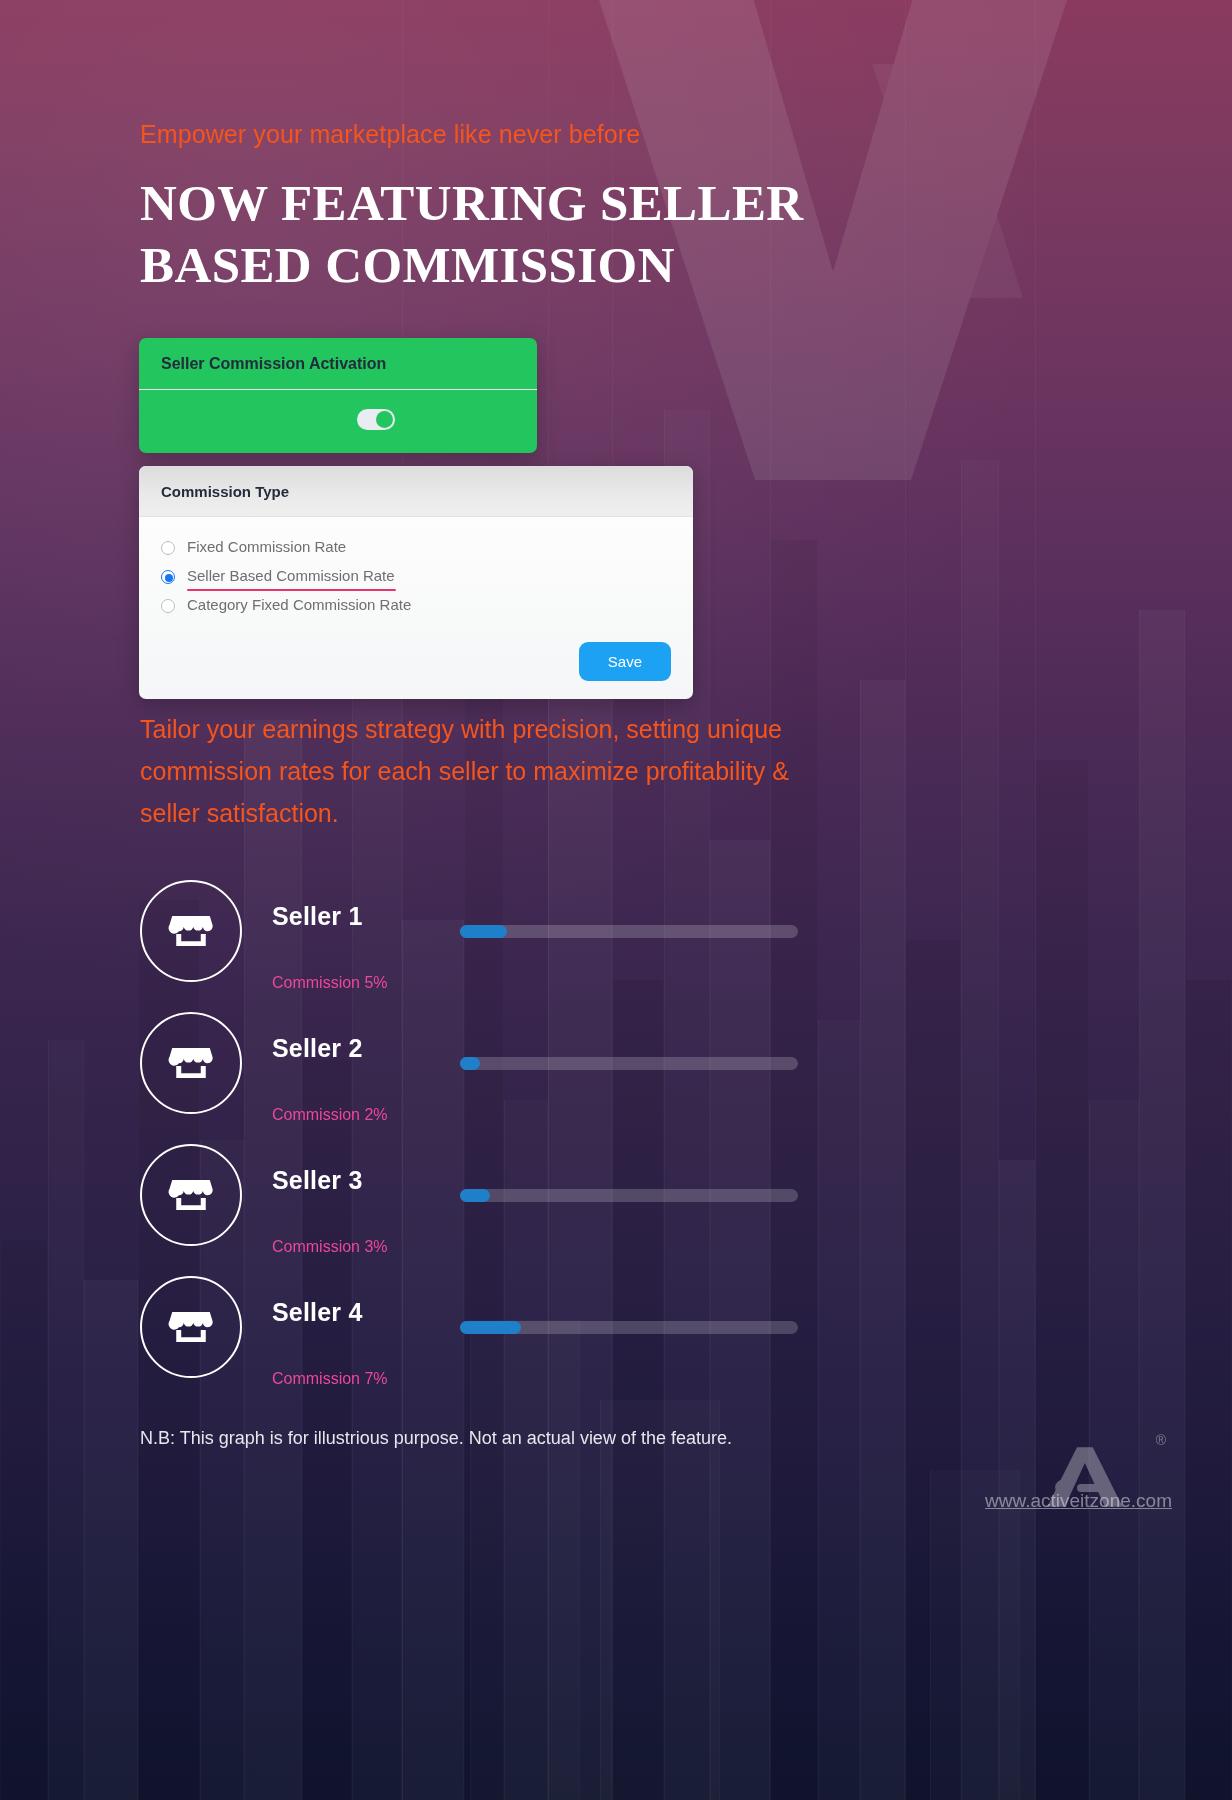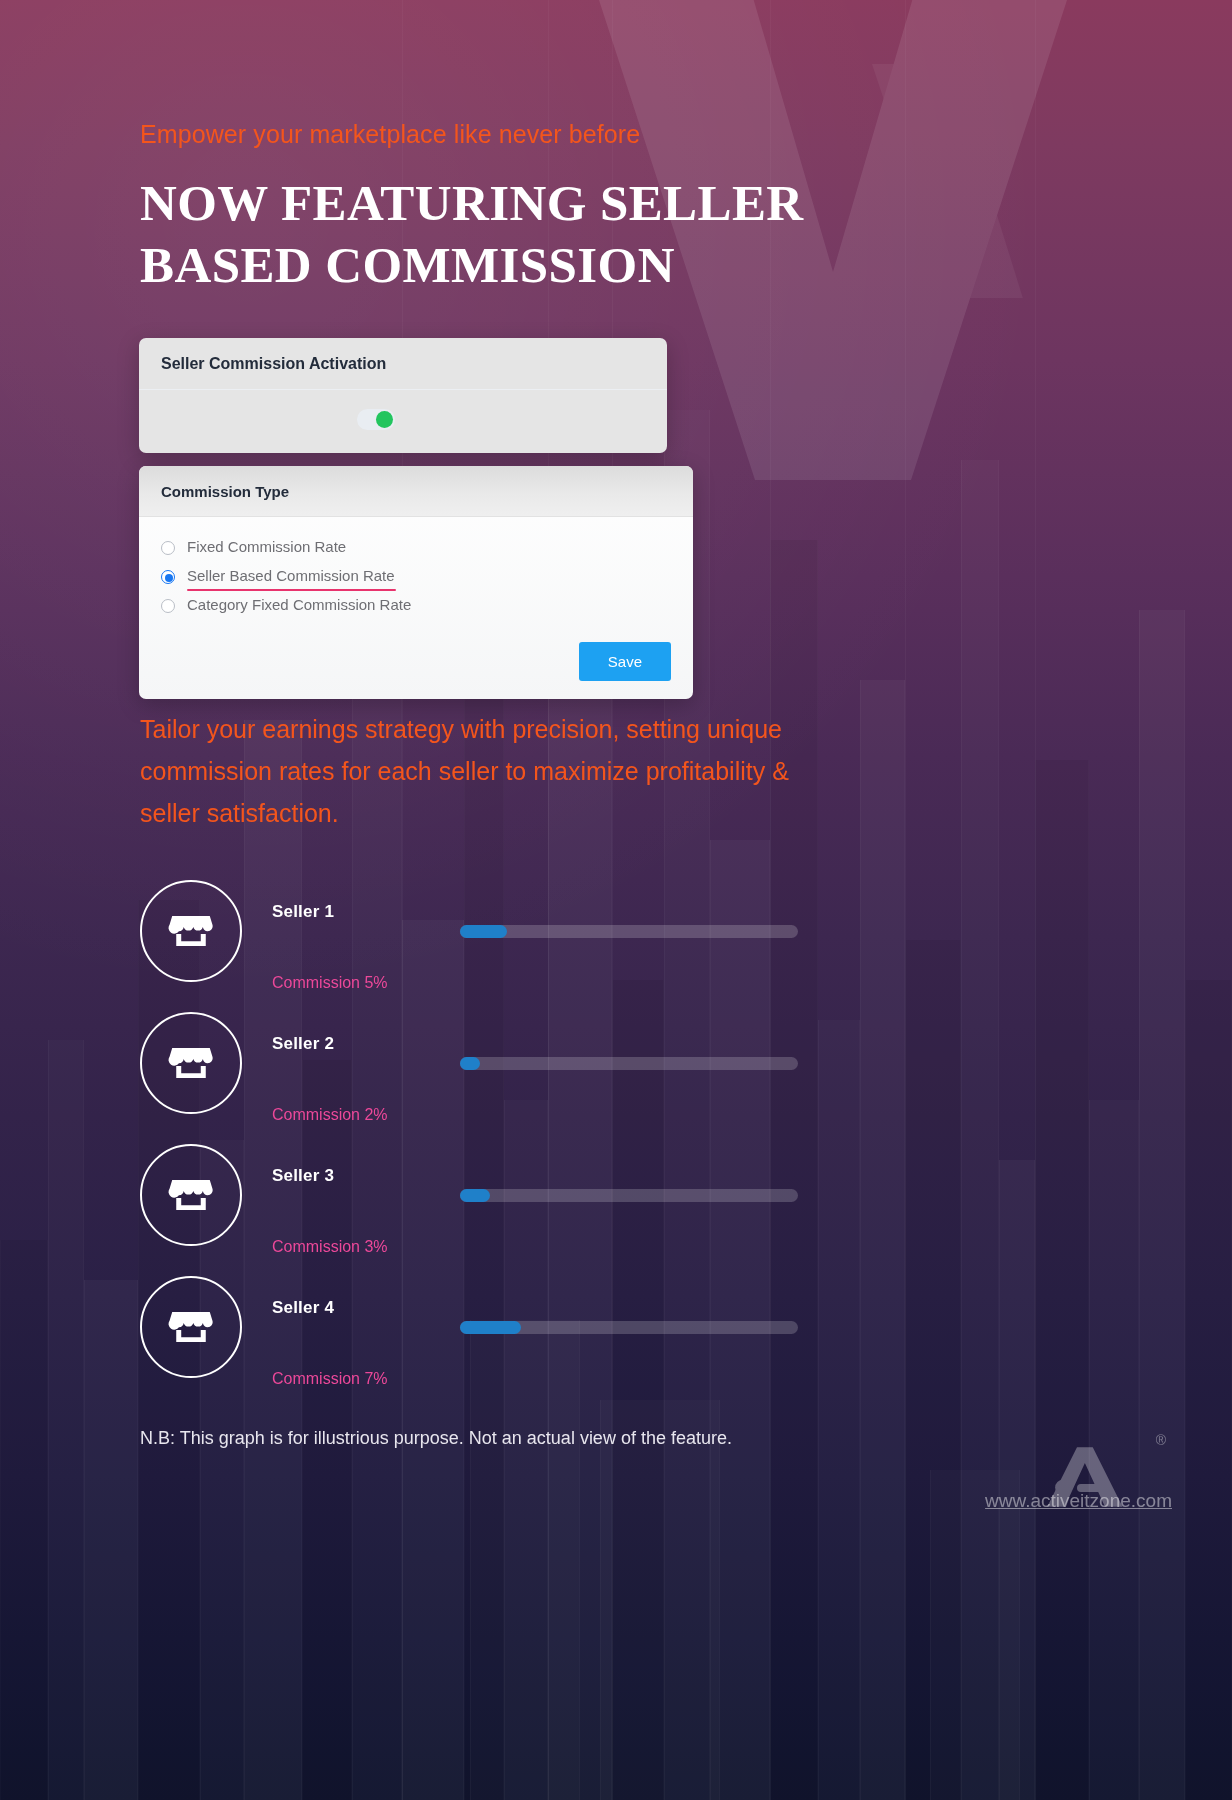--- a/index.html
+++ b/index.html
@@ -71,22 +71,22 @@
     font-weight:bold;
     font-size:51px;
     line-height:62px;
     color:#ffffff;
     letter-spacing:.4px;
   }
 
   
   .card-activation{
     position:absolute; left:139px; top:338px;
-    width:528px;
-    background:#e5e5e5;
+    width:398px;
+    background:#22c55e;
     border-radius:7px;
     box-shadow:0 6px 22px rgba(0,0,0,.22);
     overflow:hidden;
   }
   .card-activation .head{
     padding:17px 22px 16px 22px;
     border-bottom:1px solid #eceff3;
     font-size:16px; font-weight:bold; color:#232c3b;
   }
   .card-activation .body{
@@ -147,21 +147,21 @@
     content:"";
     position:absolute; left:0; right:-1px; bottom:-5px;
     height:2.5px; background:#E8336D; border-radius:2px;
   }
 
   .save-wrap{ display:flex; justify-content:flex-end; margin-top:22px; }
   .save-btn{
     background:#1DA1F2;
     color:#fff;
     border:none;
-    border-radius:3px;
+    border-radius:9px;
     font-family:"Liberation Sans", sans-serif;
     font-size:15px;
     padding:11px 29px;
     cursor:pointer;
   }
 
   
   .desc{
     position:absolute; left:140px; top:708px; width:700px;
     font-size:25px; line-height:42px; color:#F4551C;
@@ -176,21 +176,21 @@
   .seller-icon{
     position:absolute; left:0; top:0;
     width:102px; height:102px;
     border:2px solid #ffffff;
     border-radius:50%;
     display:flex; align-items:center; justify-content:center;
   }
   .seller-icon svg{ width:46px; height:46px; display:block; }
   .seller-name{
     position:absolute; left:132px; top:22px;
-    font-size:17px; font-weight:bold; color:#ffffff; letter-spacing:.2px;
+    font-size:25px; font-weight:bold; color:#ffffff; letter-spacing:.2px;
   }
   .seller-comm{
     position:absolute; left:132px; top:59px;
     font-size:16px; color:#ec4899;margin-top:35px;
   }
   .track{
     position:absolute; left:320px; top:45px;
     width:338px; height:13px;
     border-radius:7px;
     background:rgba(255,255,255,.19);

